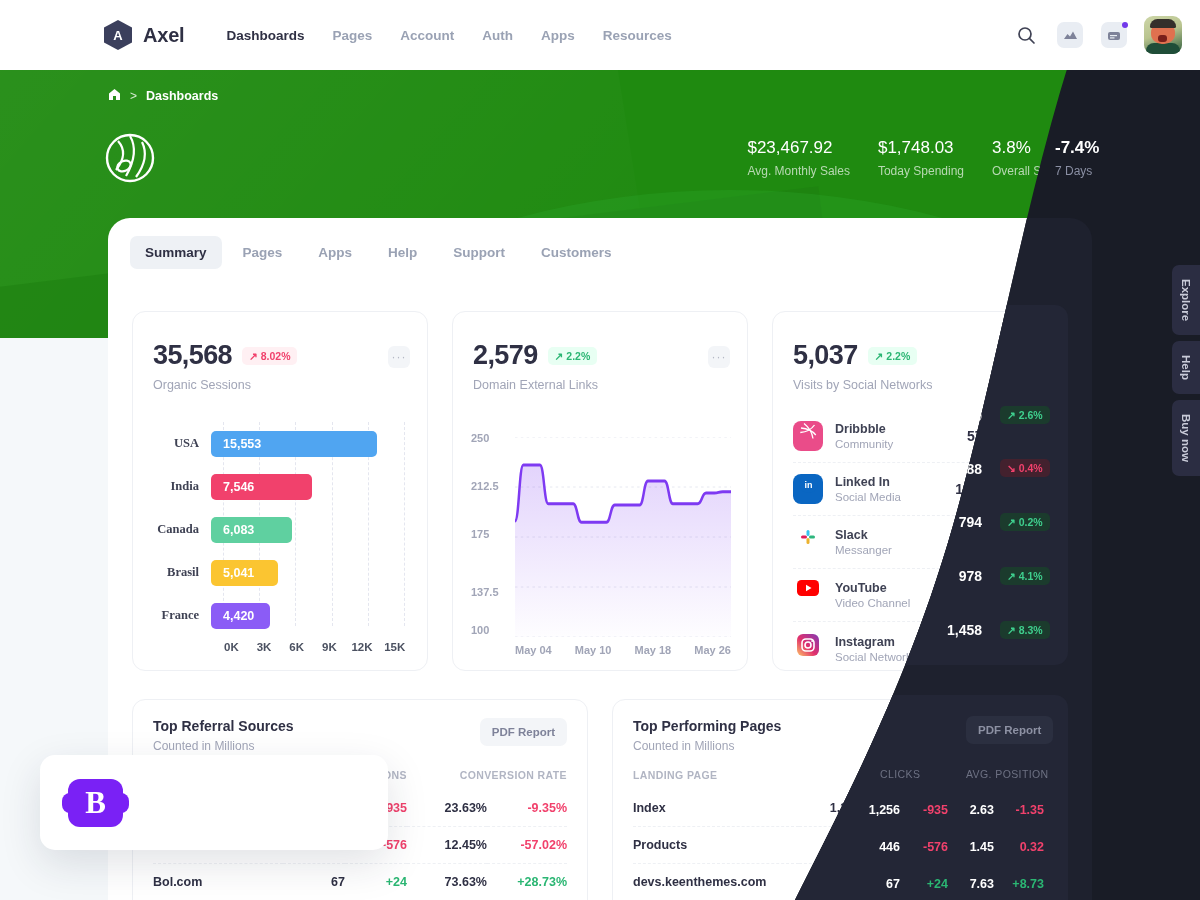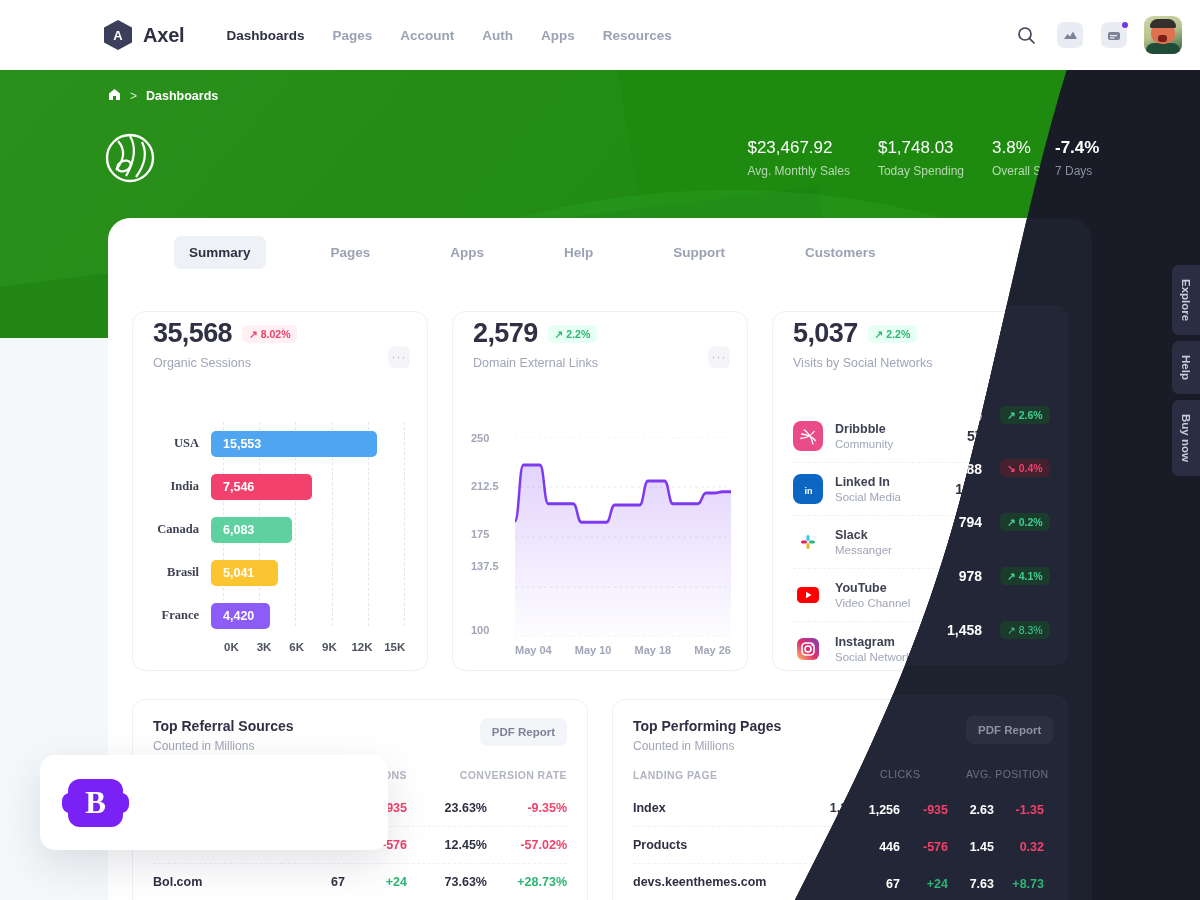--- a/index.html
+++ b/index.html
@@ -73,27 +73,27 @@
     z-index:6; pointer-events:none;
   }
 
   
   .content {
     position:absolute; left:108px; top:218px; width:984px;
     min-height:700px; background:#ffffff;
     border-radius:22px 22px 0 0; z-index:4;
   }
   .tabs { display:flex; align-items:center; gap:6px; padding:18px 22px 0 22px; }
-  .tab { font-size:13.5px; font-weight:bold; color:#9aa2b4; padding:9px 15px; border-radius:7px; cursor:pointer;margin-left:44px; }
+  .tab { font-size:13.5px; font-weight:bold; color:#9aa2b4; padding:9px 15px; border-radius:7px; cursor:pointer; }
   .tab.active { background:#eef1f5; color:#2f3044; }
 
   .cards-row { display:flex; gap:24px; padding:42px 24px 0 24px; }
   .card {
     flex:1; background:#fff; border:1px solid #eef0f4; border-radius:13px;
-    padding:6px 20px 16px 20px; position:relative; height:360px;
+    padding:28px 20px 16px 20px; position:relative; height:360px;
   }
   .card-kpi { display:flex; align-items:center; gap:10px; }
   .kpi-num { font-size:27px; font-weight:bold; color:#2f3044; letter-spacing:-0.6px; }
   .badge { font-size:10.5px; font-weight:bold; padding:3px 7px; border-radius:5px; white-space:nowrap; }
   .badge.up { background:#e8fff3; color:#2bb673; }
   .badge.down { background:#ffe9ee; color:#f1416c; }
   .badge.pink { background:#fff0f3; color:#f1416c; }
   .card-sub { font-size:12.5px; color:#a1a5b7; margin-top:7px; }
   .dots {
     position:absolute; right:17px; top:34px; width:22px; height:22px; border-radius:6px;
@@ -115,21 +115,21 @@
   
   .linechart { position:absolute; left:18px; right:12px; top:120px; bottom:14px; }
   .ylab { position:absolute; left:0; font-size:11px; color:#a1a5b7; font-weight:600; }
   .xlabs { position:absolute; left:44px; right:4px; bottom:0; display:flex; justify-content:space-between; }
   .xlabs span { font-size:11px; color:#a1a5b7; font-weight:600; }
 
   
   .social-list { position:absolute; left:20px; right:18px; top:98px; }
   .social-row { display:flex; align-items:center; height:53px; border-bottom:1px dashed #eef0f4; }
   .social-row:last-child { border-bottom:none; }
-  .s-icon { width:30px; height:30px; border-radius:8px; display:flex; align-items:center; justify-content:center; flex-shrink:0; }
+  .s-icon { width:30px; height:30px; border-radius:8px; display:flex; justify-content:center; flex-shrink:0; }
   .s-text { margin-left:12px; flex:1; }
   .s-name { font-size:12.5px; font-weight:bold; color:#3f4254; }
   .s-desc { font-size:11.5px; color:#a1a5b7; margin-top:2px; }
   .s-val { font-size:14px; font-weight:bold; color:#2f3044; margin-right:9px; }
 
   
   .tables-row { display:flex; gap:24px; padding:28px 24px 0 24px; }
   .tcard { flex:1; background:#fff; border:1px solid #eef0f4; border-radius:13px; padding:18px 20px; position:relative; height:230px; }
   .tcard-head { display:flex; align-items:flex-start; justify-content:space-between; }
   .tcard-title { font-size:14px; font-weight:bold; color:#2f3044; }
@@ -341,21 +341,21 @@
           <span class="kpi-num">2,579</span>
           <span class="badge up">↗&nbsp;<span>2.2%</span></span>
         </div>
         <div class="card-sub">Domain External Links</div>
         <div class="dots">···</div>
 
         <div class="linechart">
           <span class="ylab" style="top:0px">250</span>
           <span class="ylab" style="top:48px">212.5</span>
           <span class="ylab" style="top:96px">175</span>
-          <span class="ylab" style="top:128px">137.5</span>
+          <span class="ylab" style="top:154px">137.5</span>
           <span class="ylab" style="top:192px">100</span>
           <svg id="lineSvg" width="205" height="205" viewBox="0 0 260 200" preserveAspectRatio="none" style="position:absolute;left:44px;top:5px;width:calc(100% - 48px);height:200px">
             <g stroke="#e4e6ef" stroke-width="1" stroke-dasharray="3 4">
               <line x1="0" y1="0" x2="260" y2="0"></line>
               <line x1="0" y1="50" x2="260" y2="50"></line>
               <line x1="0" y1="100" x2="260" y2="100"></line>
               <line x1="0" y1="150" x2="260" y2="150"></line>
               <line x1="0" y1="200" x2="260" y2="200"></line>
             </g>
             <defs>
@@ -585,21 +585,21 @@
 
     <div style="position:absolute;left:946px;top:408px;color:#fff;font-size:14px;font-weight:bold;text-align:right;width:36px;">579</div>
     <div style="position:absolute;left:1000px;top:406px;background:#1b3b2d;color:#3fcf8e;font-size:10.5px;font-weight:bold;padding:3px 7px;border-radius:5px;white-space:nowrap;">↗&nbsp;<span>2.6%</span></div>
     <div style="position:absolute;left:936px;top:461px;color:#fff;font-size:14px;font-weight:bold;text-align:right;width:46px;">1,088</div>
     <div style="position:absolute;left:1000px;top:459px;background:#43212e;color:#f1416c;font-size:10.5px;font-weight:bold;padding:3px 7px;border-radius:5px;white-space:nowrap;">↘&nbsp;<span>0.4%</span></div>
     <div style="position:absolute;left:936px;top:514px;color:#fff;font-size:14px;font-weight:bold;text-align:right;width:46px;">794</div>
     <div style="position:absolute;left:1000px;top:513px;background:#1b3b2d;color:#3fcf8e;font-size:10.5px;font-weight:bold;padding:3px 7px;border-radius:5px;white-space:nowrap;">↗&nbsp;<span>0.2%</span></div>
     <div style="position:absolute;left:936px;top:568px;color:#fff;font-size:14px;font-weight:bold;text-align:right;width:46px;">978</div>
     <div style="position:absolute;left:1000px;top:567px;background:#1b3b2d;color:#3fcf8e;font-size:10.5px;font-weight:bold;padding:3px 7px;border-radius:5px;white-space:nowrap;">↗&nbsp;<span>4.1%</span></div>
     <div style="position:absolute;left:936px;top:622px;color:#fff;font-size:14px;font-weight:bold;text-align:right;width:46px;">1,458</div>
-    <div style="position:absolute;left:1000px;top:621px;background:#1b3b2d;color:#3fcf8e;font-size:10.5px;font-weight:normal;padding:3px 7px;border-radius:5px;white-space:nowrap;">↗&nbsp;<span>8.3%</span></div>
+    <div style="position:absolute;left:1000px;top:621px;background:#1b3b2d;color:#3fcf8e;font-size:10.5px;font-weight:bold;padding:3px 7px;border-radius:5px;white-space:nowrap;">↗&nbsp;<span>8.3%</span></div>
 
     <div style="position:absolute;left:634px;top:712px;color:#fff;font-size:14px;font-weight:bold;">Top Performing Pages</div>
     <div style="position:absolute;left:634px;top:732px;color:#6d7183;font-size:12px;">Counted in Millions</div>
     <div style="position:absolute;left:966px;top:716px;background:#2b2f40;color:#8d91a3;font-size:11.5px;font-weight:600;padding:8px 12px;border-radius:7px;">PDF Report</div>
     <div style="position:absolute;left:634px;top:768px;color:#6d7183;font-size:10.5px;letter-spacing:.4px;">LANDING PAGE</div>
     <div style="position:absolute;left:880px;top:768px;color:#6d7183;font-size:10.5px;letter-spacing:.4px;">CLICKS</div>
     <div style="position:absolute;left:966px;top:768px;color:#6d7183;font-size:10.5px;letter-spacing:.4px;">AVG. POSITION</div>
 
     <div style="position:absolute;left:634px;top:803px;color:#fff;font-size:12.5px;font-weight:bold;">Index</div>
     <div style="position:absolute;left:840px;top:803px;width:60px;text-align:right;color:#fff;font-size:12.5px;font-weight:bold;">1,256</div>

